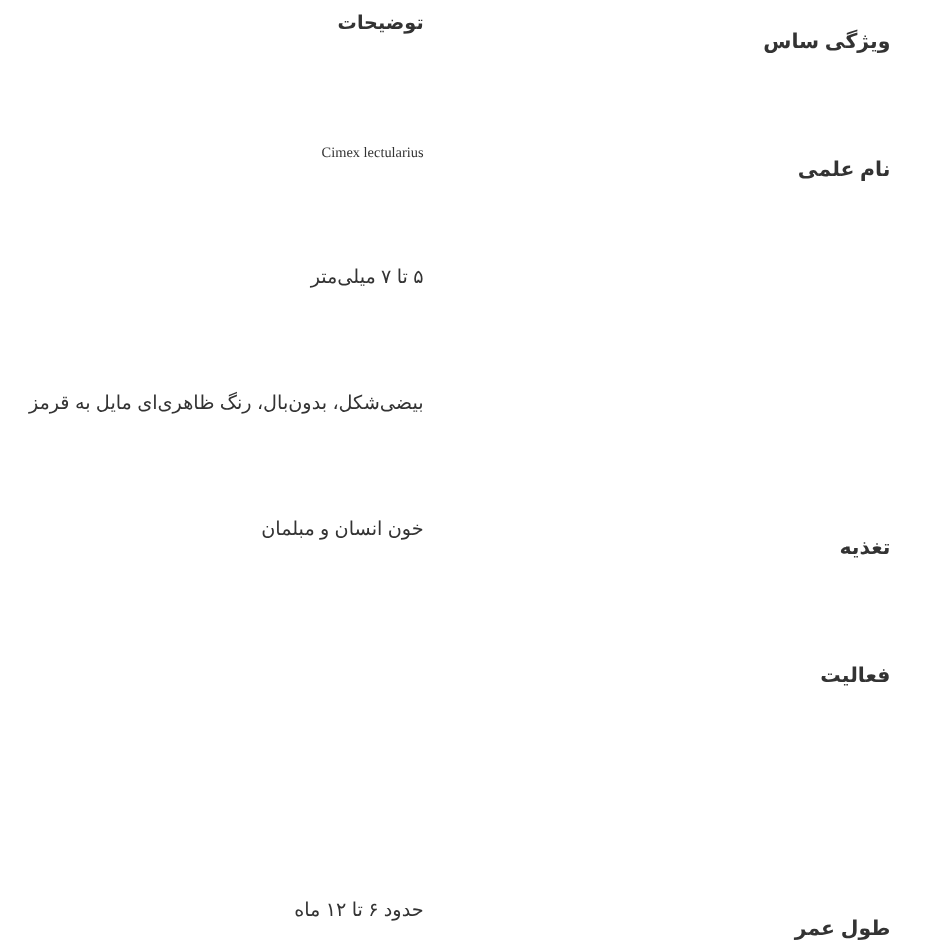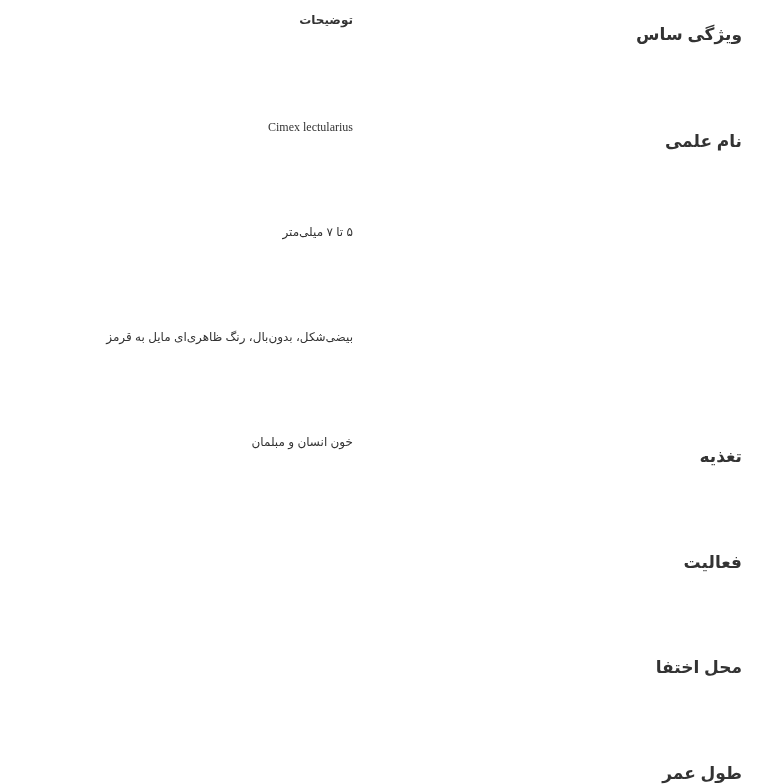--- a/index.html
+++ b/index.html
@@ -31,21 +31,21 @@
       font-weight: bold;
       font-size: 17px;
       line-height: 40px;
       white-space: nowrap;
       color: #333333;
     }
     .cell-value {
       position: absolute;
       right: 422px;
       top: 0;
-      font-size: 12px;
+      font-size: 16px;
       line-height: 40px;
       white-space: nowrap;
       color: #333333;
     }
     .cell-value.latin {
       font-family: "Liberation Serif", "DejaVu Serif", serif;
       font-size: 12px;
       direction: ltr;
     }
   </style>
@@ -75,20 +75,20 @@
   <div class="row" style="top:422px;">
     <span class="cell-label">تغذیه</span>
     <span class="cell-value">خون انسان و مبلمان</span>
   </div>
 
   <div class="row" style="top:528px;">
     <span class="cell-label">فعالیت</span>
   </div>
 
   <div class="row" style="top:633px;">
-    <span class="cell-label">محل اختفا</span>
   </div>
 
   <div class="row" style="top:739px;">
     <span class="cell-label">طول عمر</span>
+    <span class="cell-value">حدود ۶ تا ۱۲ ماه</span>
   </div>
 
 </div>
 
 </body></html>

